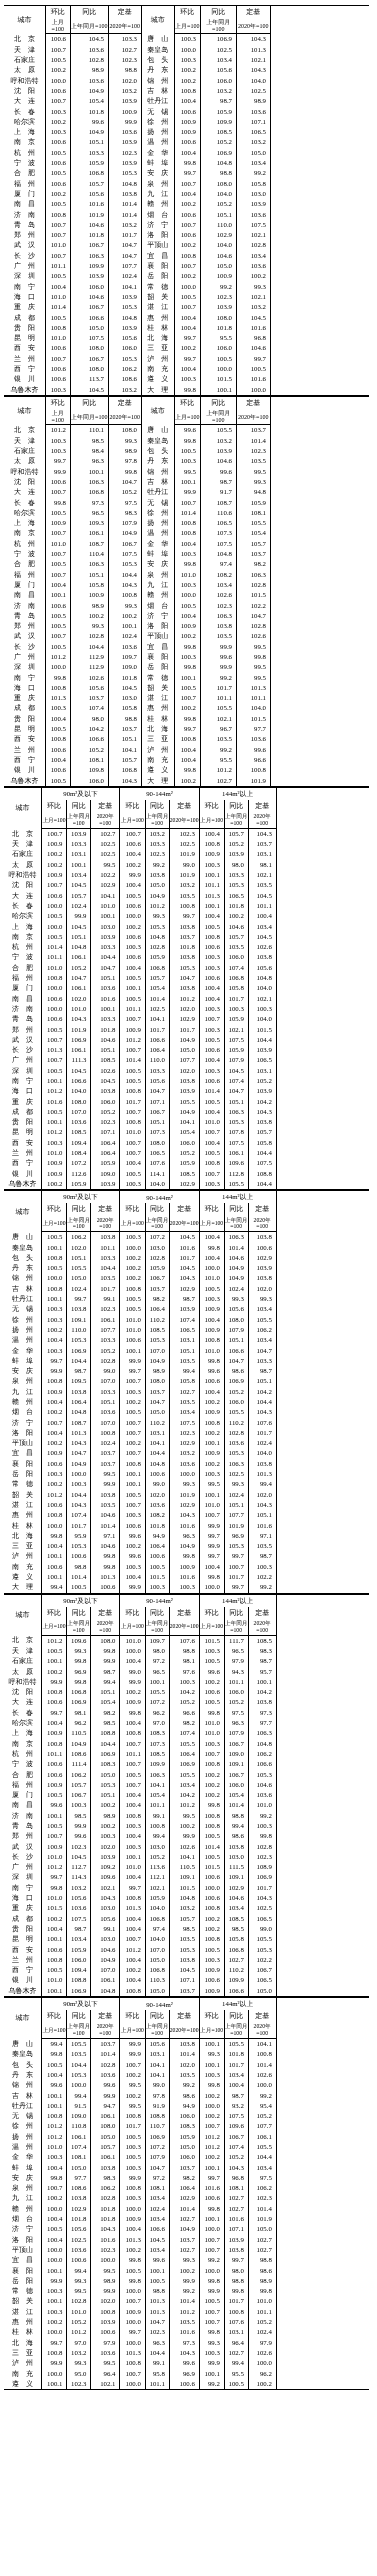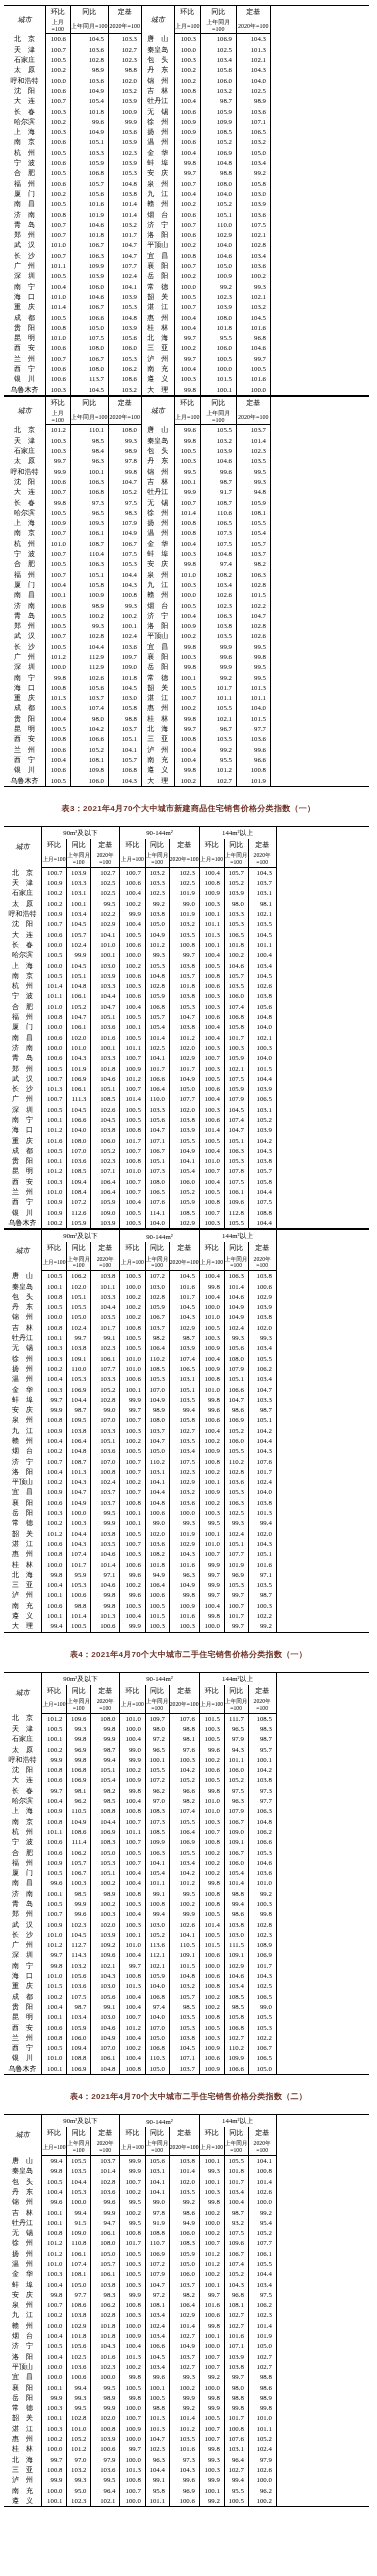--- a/index.html
+++ b/index.html
@@ -14,21 +14,21 @@
   .tbl th{font-weight:normal;padding:0;text-align:center;vertical-align:middle;}
   .tbl td{padding:0;vertical-align:middle;height:10.3px;}
   .tbl thead tr.hlast th{border-bottom:1.1px solid #000;}
   .tbl td.num{text-align:right;padding-right:3.8px;font-size:6.8px;line-height:10.3px;}
   .tbl td.city{text-align:center;font-size:7px;line-height:10.3px;}
   .b1{border-left:0.5px solid #000;}
   .b2{border-left:1.1px solid #000;}
   .tbl th.grp{font-size:6.8px;height:12px;}
   .tbl th.met{font-size:7px;height:12px;}
   .tbl th.base{font-size:5.7px;height:16px;line-height:1.15;}
-  .tbl th.cityh{font-size:7px;font-style:italic;}
+  .tbl th.cityh{font-size:7px;}
   .pairhead th.met{height:13px;}
   .pairhead th.base{height:14.6px;font-size:6px;}
   .trail{border-left:0.5px solid #000;}
 </style>
 </head>
 <body>
 
 <div class="wrap">
 
   <section class="tbl-section">
@@ -873,21 +873,20 @@
             <td class="num b1">100.2</td>
             <td class="num b1">102.7</td>
             <td class="num b1">101.9</td>
             <td class="trail"></td>
           </tr>
         </tbody>
       </table>
   </section>
 
   <section class="tbl-section">
-    <h2 class="tbl-title">表3：2021年4月70个大中城市新建商品住宅销售价格分类指数（一）</h2>
     <table class="tbl">
         <colgroup>
           <col style="width: 37px;">
           <col style="width: 25.4px;">
           <col style="width: 24px;">
           <col style="width: 29px;">
           <col style="width: 25.4px;">
           <col style="width: 24px;">
           <col style="width: 30px;">
           <col style="width: 25px;">
@@ -1886,21 +1885,20 @@
             <td class="num b2">100.0</td>
             <td class="num b1">99.7</td>
             <td class="num b1">99.2</td>
             <td class="trail"></td>
           </tr>
         </tbody>
       </table>
   </section>
 
   <section class="tbl-section">
-    <h2 class="tbl-title">表4：2021年4月70个大中城市二手住宅销售价格分类指数（一）</h2>
     <table class="tbl">
         <colgroup>
           <col style="width: 37px;">
           <col style="width: 25.4px;">
           <col style="width: 24px;">
           <col style="width: 29px;">
           <col style="width: 25.4px;">
           <col style="width: 24px;">
           <col style="width: 30px;">
           <col style="width: 25px;">
@@ -2393,21 +2391,20 @@
             <td class="num b2">100.9</td>
             <td class="num b1">106.6</td>
             <td class="num b1">105.0</td>
             <td class="trail"></td>
           </tr>
         </tbody>
       </table>
   </section>
 
   <section class="tbl-section">
-    <h2 class="tbl-title">表4：2021年4月70个大中城市二手住宅销售价格分类指数（二）</h2>
     <table class="tbl">
         <colgroup>
           <col style="width: 37px;">
           <col style="width: 25.4px;">
           <col style="width: 24px;">
           <col style="width: 29px;">
           <col style="width: 25.4px;">
           <col style="width: 24px;">
           <col style="width: 30px;">
           <col style="width: 25px;">

